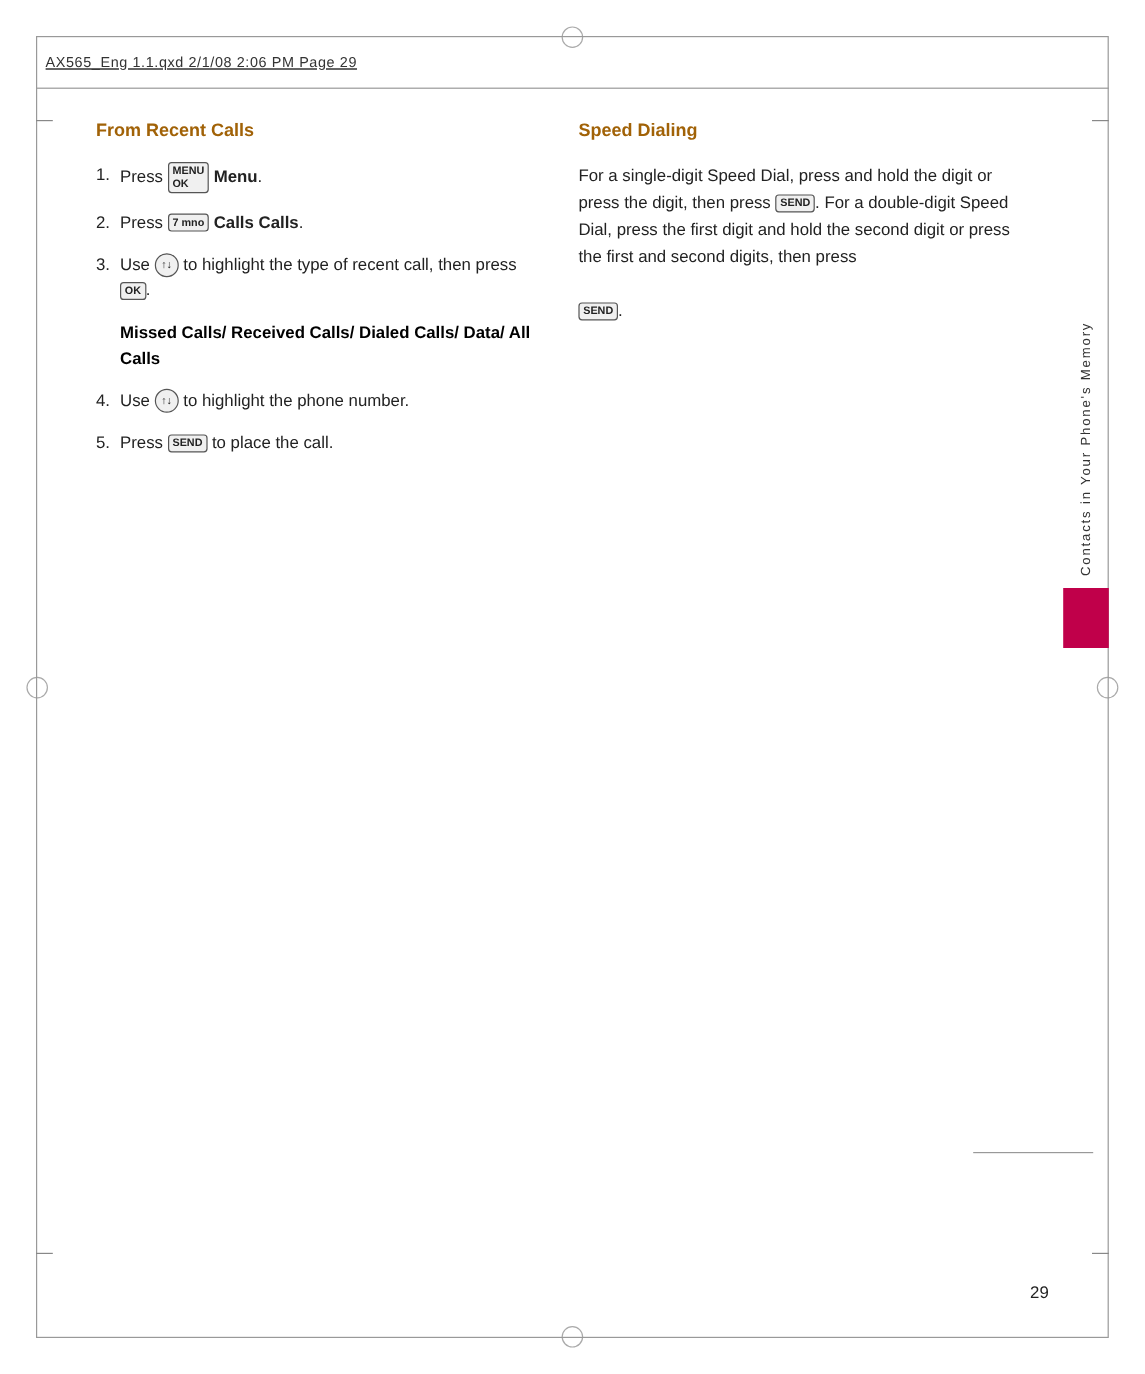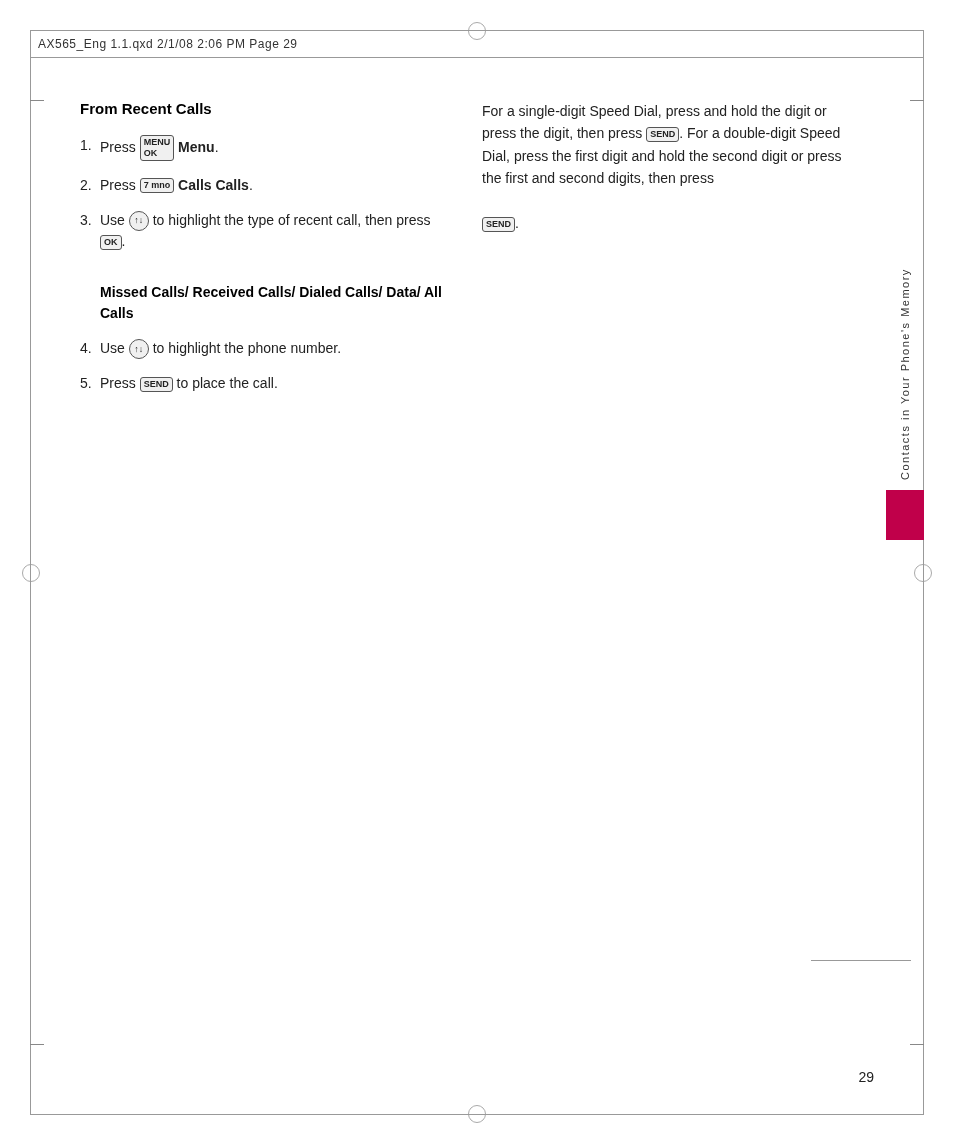--- a/index.html
+++ b/index.html
@@ -22,25 +22,26 @@
       bottom: 30px;
       border: 1px solid #999;
     }
 
     
     .header-bar {
       position: absolute;
       top: 30px;
       left: 30px;
       right: 30px;
-      height: 28px;
+      height: 44px;
       border-bottom: 1px solid #999;
       display: flex;
       align-items: center;
       padding: 0 8px;
+      text-decoration: underline;
     }
 
     .header-text {
       font-size: 12px;
       color: #333;
       letter-spacing: 0.5px;
     }
 
     
     .reg-mark {
@@ -128,21 +129,21 @@
 
     .right-column {
       flex: 1;
     }
 
     
     .section-heading {
       font-size: 15px;
       font-weight: bold;
       margin-bottom: 18px;
-      color: #000000;
+      color: #a16207;
     }
 
     
     .list-item {
       display: flex;
       align-items: flex-start;
       margin-bottom: 14px;
       font-size: 14px;
       color: #222;
       line-height: 1.5;
@@ -157,21 +158,21 @@
     .list-content {
       flex: 1;
     }
 
     
     .sub-list-bold {
       font-weight: bold;
       font-size: 14px;
       line-height: 1.5;
       color: #000;
-      margin-top: 16px;
+      margin-top: 1px;
     }
 
     
     .btn-icon {
       display: inline-flex;
       align-items: center;
       justify-content: center;
       border: 1px solid #555;
       border-radius: 3px;
       background: #f0f0f0;
@@ -299,20 +300,21 @@
       <div class="list-item">
         <span class="list-number">5.</span>
         <span class="list-content">
           Press <span class="btn-icon">SEND</span> to place the call.
         </span>
       </div>
 
     </div>
 
     <div class="right-column">
+      <div class="section-heading">Speed Dialing</div>
 
       <p class="speed-dial-text">
         For a single-digit Speed Dial, press and hold the digit or press the digit, then press <span class="btn-icon">SEND</span>. For a double-digit Speed Dial, press the first digit and hold the second digit or press the first and second digits, then press
         <br><br>
         <span class="btn-icon">SEND</span>.
       </p>
     </div>
 
   </div>
 </div>

